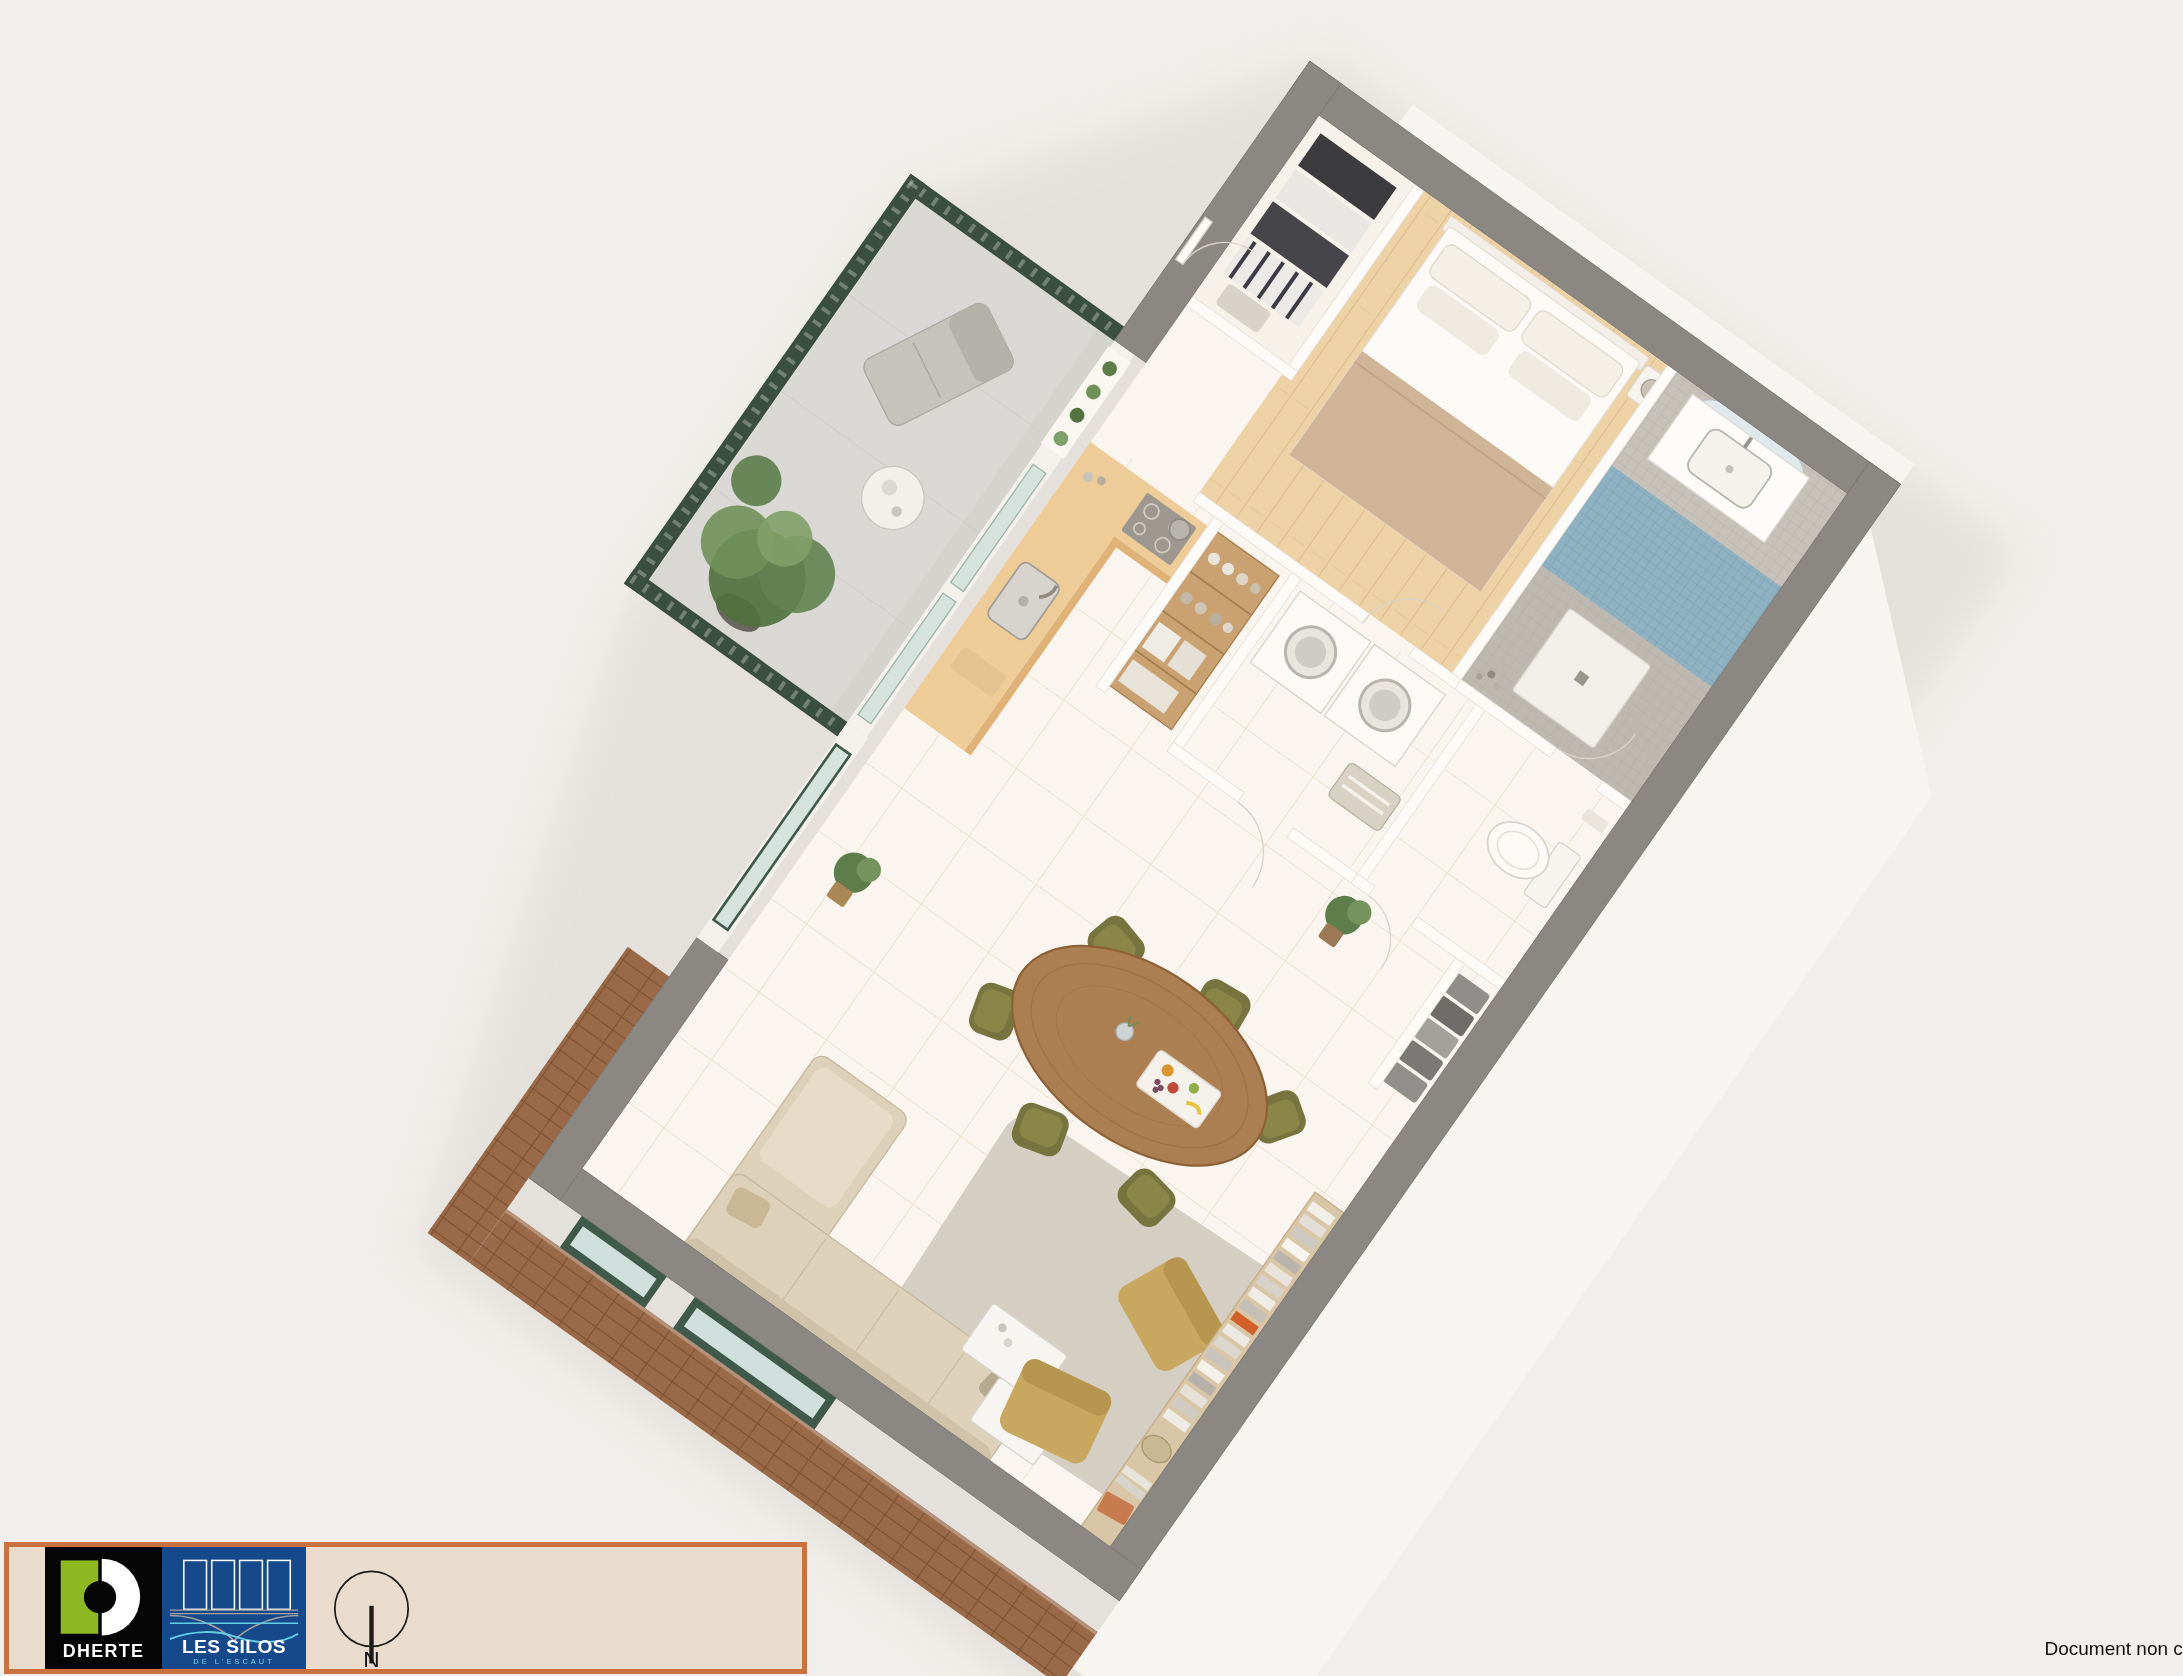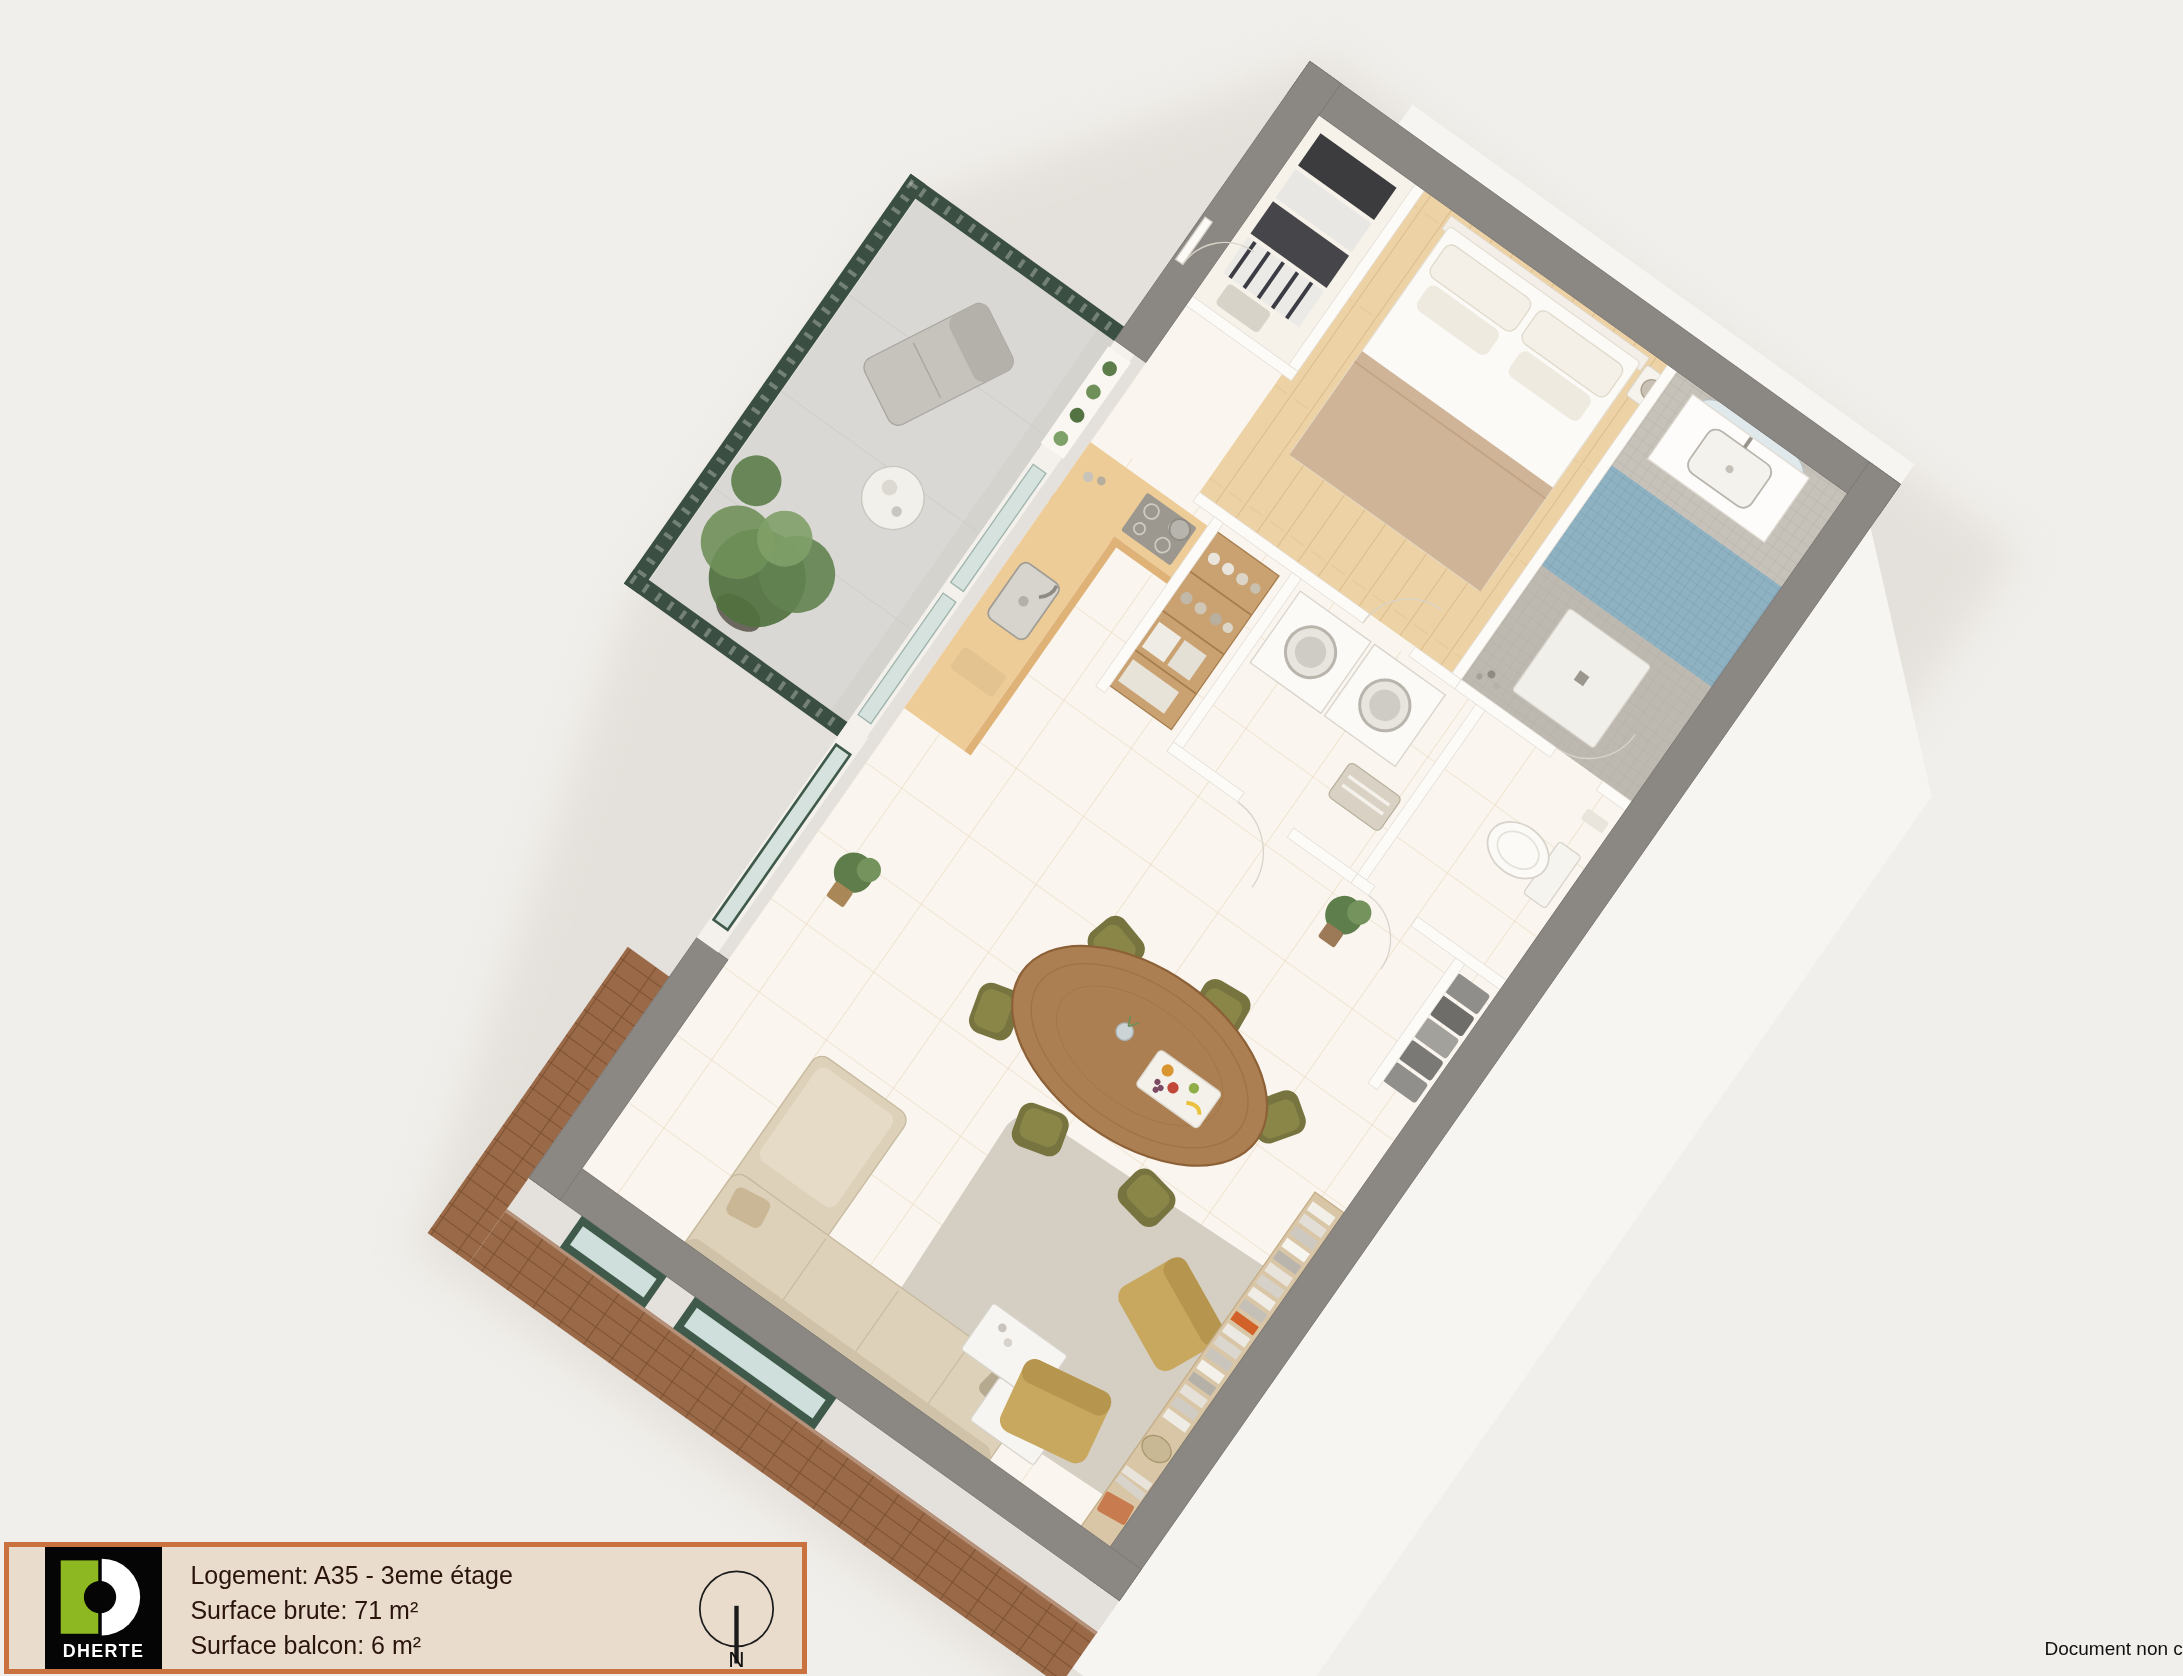--- a/index.html
+++ b/index.html
@@ -412,24 +412,39 @@
 <div class="info-box">
   <div class="logo-dherte">
     <svg viewBox="0 0 268 274">
       <rect x="0" y="0" width="268" height="274" fill="#050505"></rect>
       <rect x="36" y="28" width="86" height="168" fill="#8eb821"></rect>
       <path d="M130,24 A88,88 0 0 1 130,200 Z" fill="#ffffff"></path>
       <circle cx="126" cy="112" r="37" fill="#050505"></circle>
       <text x="134" y="250" text-anchor="middle" fill="#ffffff" font-size="41" font-weight="bold" font-family="Liberation Sans, sans-serif" letter-spacing="3">DHERTE</text>
     </svg>
   </div>
-  <div class="info-text">
-    <div>Logement: A35 - 3eme étage</div>
-    <div>Surface brute: 71 m²</div>
-    <div>Surface balcon: 6 m²</div>
+  <div class="logo-silos">
+    <svg viewBox="0 0 330 274">
+      <rect x="0" y="0" width="330" height="274" fill="#16498c"></rect>
+      <g fill="none" stroke="#ffffff" stroke-width="3.5">
+        <rect x="50" y="28" width="52" height="112"></rect>
+        <rect x="114" y="28" width="52" height="112"></rect>
+        <rect x="178" y="28" width="52" height="112"></rect>
+        <rect x="242" y="28" width="52" height="112"></rect>
+      </g>
+      <g fill="none">
+        <path d="M18,142 L312,142 M18,150 L312,150" stroke="#a7a29b" stroke-width="3"></path>
+        <path d="M18,154 C95,154 150,196 165,212" stroke="#a7a29b" stroke-width="3.5"></path>
+        <path d="M312,154 C235,154 180,196 165,212" stroke="#a7a29b" stroke-width="3.5"></path>
+        <path d="M18,172 L312,172" stroke="#62cfe6" stroke-width="3.5"></path>
+        <path d="M18,208 C70,188 125,188 165,202 C215,219 270,222 312,196" stroke="#62cfe6" stroke-width="4.5"></path>
+      </g>
+      <text x="165" y="240" text-anchor="middle" fill="#ffffff" font-size="44" font-weight="bold" font-family="Liberation Sans, sans-serif" letter-spacing="1">LES SILOS</text>
+      <text x="165" y="266" text-anchor="middle" fill="#74d6e9" font-size="17" font-family="Liberation Sans, sans-serif" letter-spacing="7">DE L'ESCAUT</text>
+    </svg>
   </div>
   <div class="north">
     <svg viewBox="0 0 300 276">
       <ellipse cx="150" cy="140" rx="84" ry="86" fill="none" stroke="#1b1b1b" stroke-width="4"></ellipse>
       <rect x="145" y="133" width="10" height="132" fill="#1b1b1b"></rect>
       <text x="150" y="273" text-anchor="middle" fill="#111111" font-size="52" font-family="Liberation Sans, sans-serif">N</text>
     </svg>
   </div>
 </div>
 

